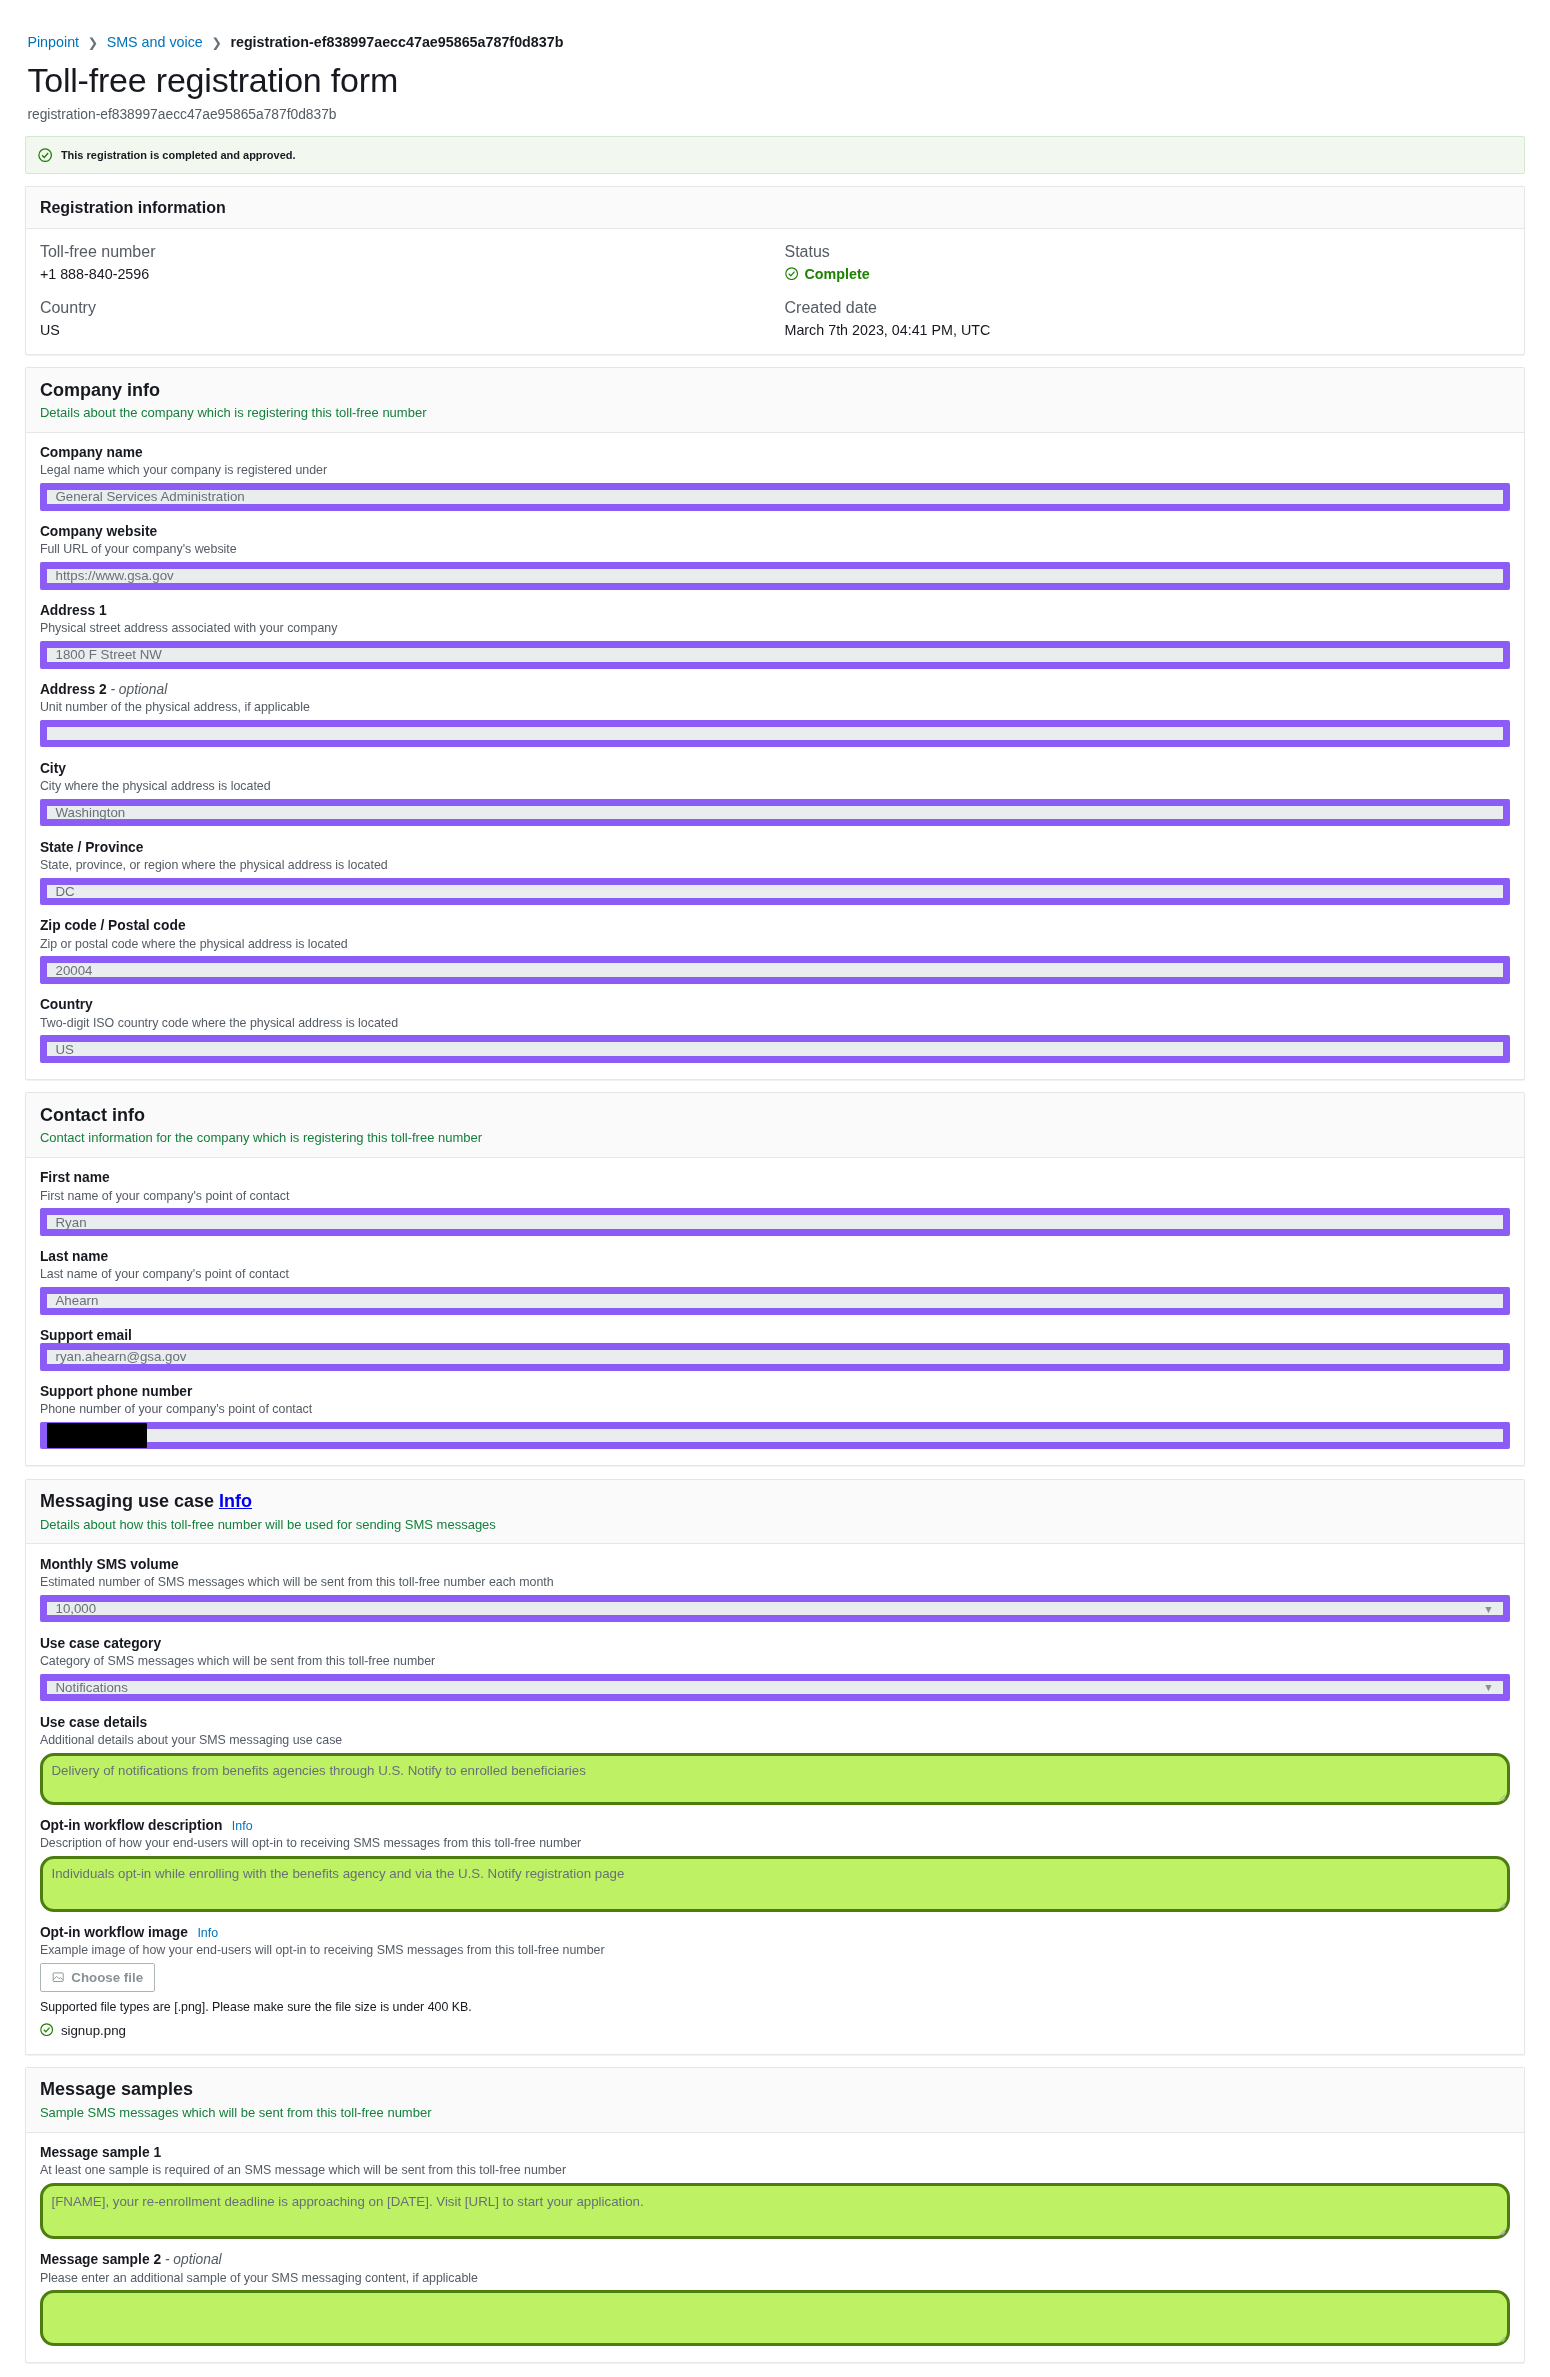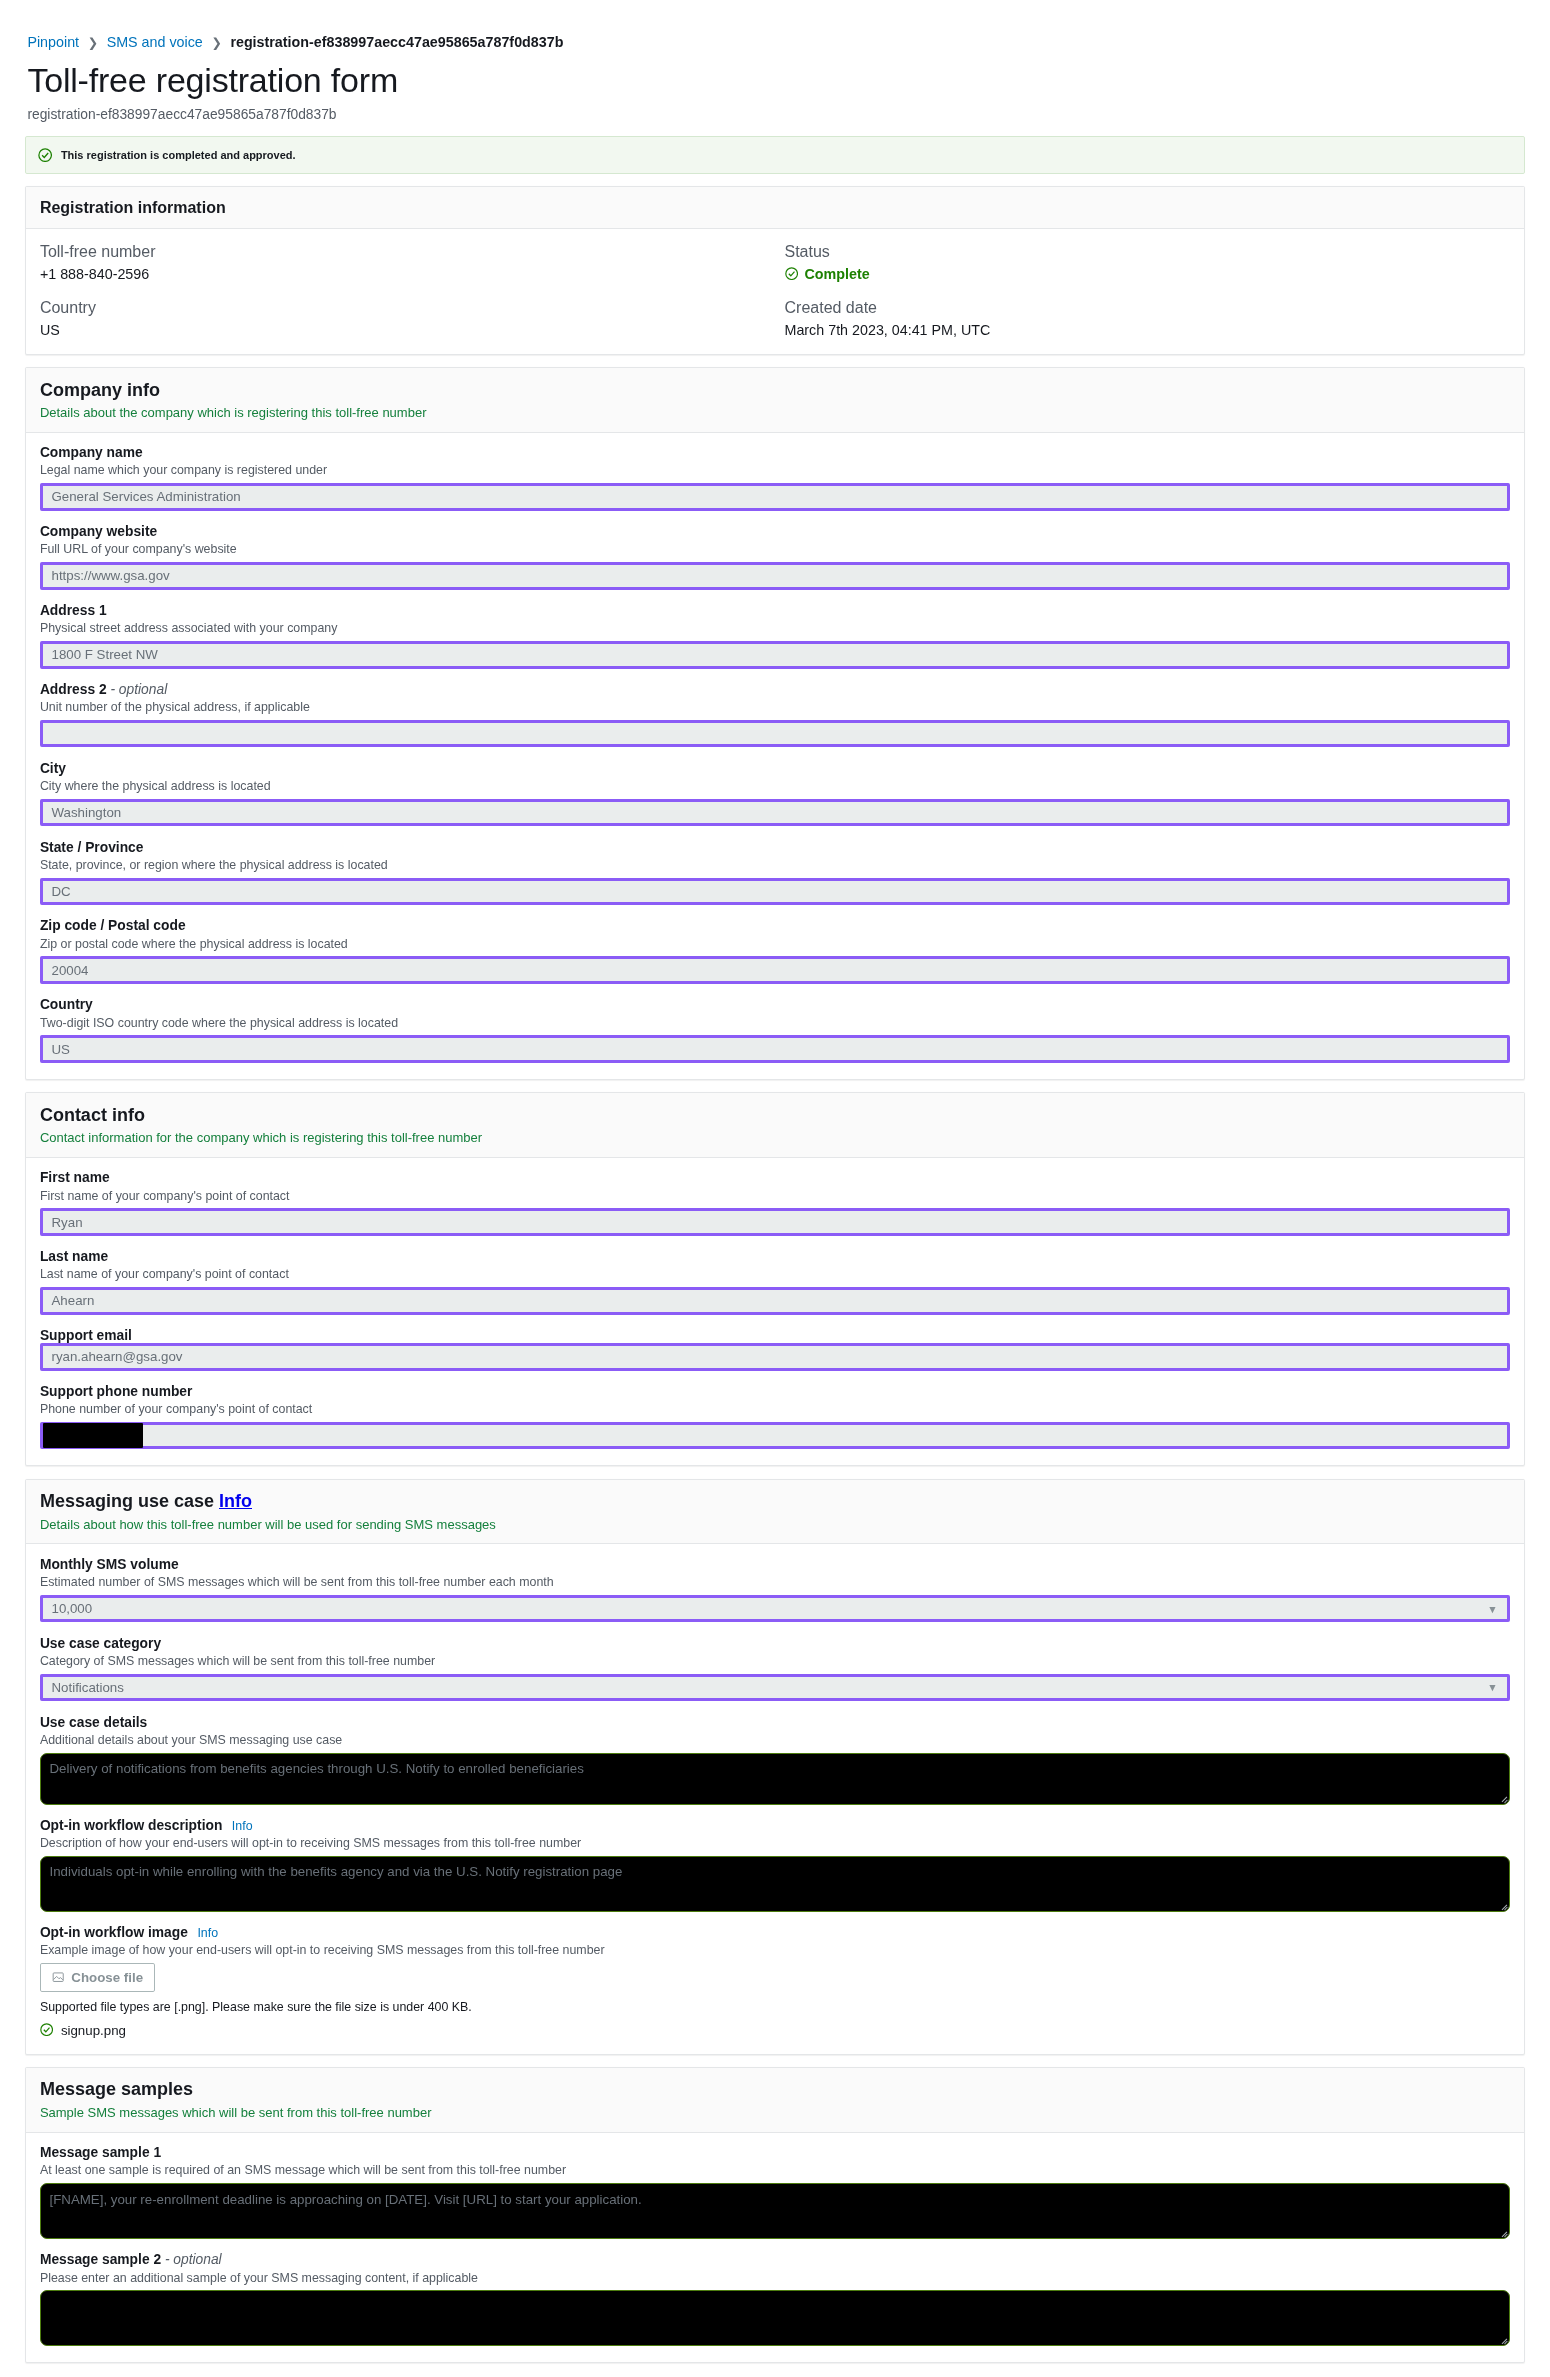--- a/index.html
+++ b/index.html
@@ -134,44 +134,44 @@
   }
   .field-desc {
     font-size: 12.4px;
     color: #545b64;
     margin-top: 3.3px;
     margin-bottom: 5.7px;
   }
   .input {
     width: 100%;
     background: #eaeded;
-    border: 3px solid #8b5cf6;
+    border: 7px solid #8b5cf6;
     border-radius: 1.9px;
     height: 27.6px;
     display: flex;
     align-items: center;
     padding: 0 8.6px;
     font-size: 13.3px;
     color: #687078;
   }
   .select {
     position: relative;
   }
   .select .caret {
     position: absolute;
     right: 9.5px; top: 50%;
     transform: translateY(-50%);
     color: #879196;
     font-size: 10.5px;
   }
   .textarea {
     width: 100%;
-    background: #000000;
-    border: 1px solid #4d7c0f;
-    border-radius: 7px;
+    background: #bef264;
+    border: 3px solid #4d7c0f;
+    border-radius: 14px;
     min-height: 52px;
     padding: 7.6px 8.6px;
     font-size: 13.3px;
     color: #687078;
     position: relative;
   }
   .textarea.tall { min-height: 56px; }
   .resizer {
     position: absolute;
     right: 1.4px; bottom: 1.4px;

